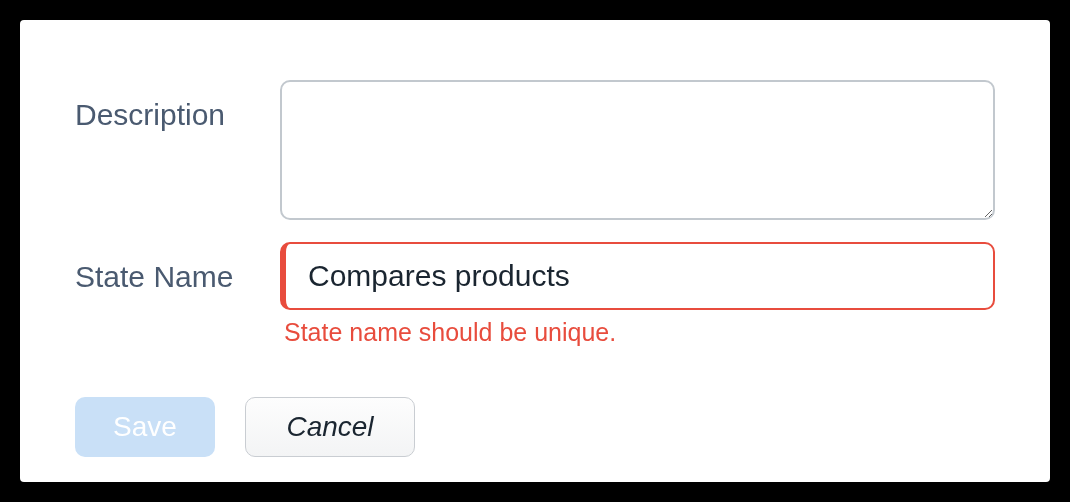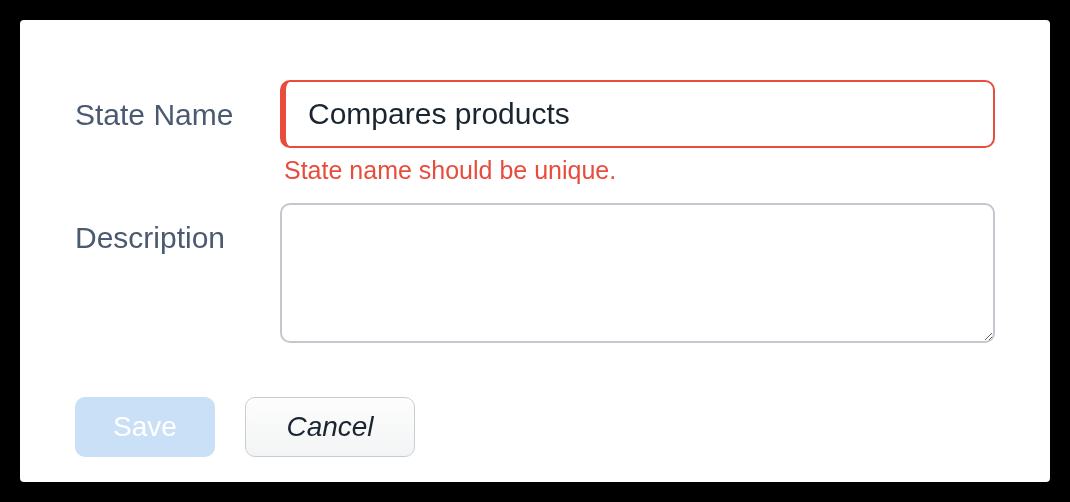--- a/index.html
+++ b/index.html
@@ -93,31 +93,31 @@
       min-width: 170px;
       font-style: italic;
     }
   </style>
 </head>
 <body>
 
 <div class="panel">
 
   <div class="form-row">
+    <div class="label">Description</div>
+    <div class="field-col">
+      <textarea class="textarea-field" style=""></textarea>
+    </div>
+  </div>
+
+  <div class="form-row">
     <div class="label">State Name</div>
     <div class="field-col">
       <input type="text" class="text-input" value="Compares products" style="">
       <div class="error-msg">State name should be unique.</div>
-    </div>
-  </div>
-
-  <div class="form-row">
-    <div class="label">Description</div>
-    <div class="field-col">
-      <textarea class="textarea-field" style=""></textarea>
     </div>
   </div>
 
   <div class="buttons-row">
     <button class="btn btn-save">Save</button>
     <button class="btn btn-cancel">Cancel</button>
   </div>
 
 </div>
 

